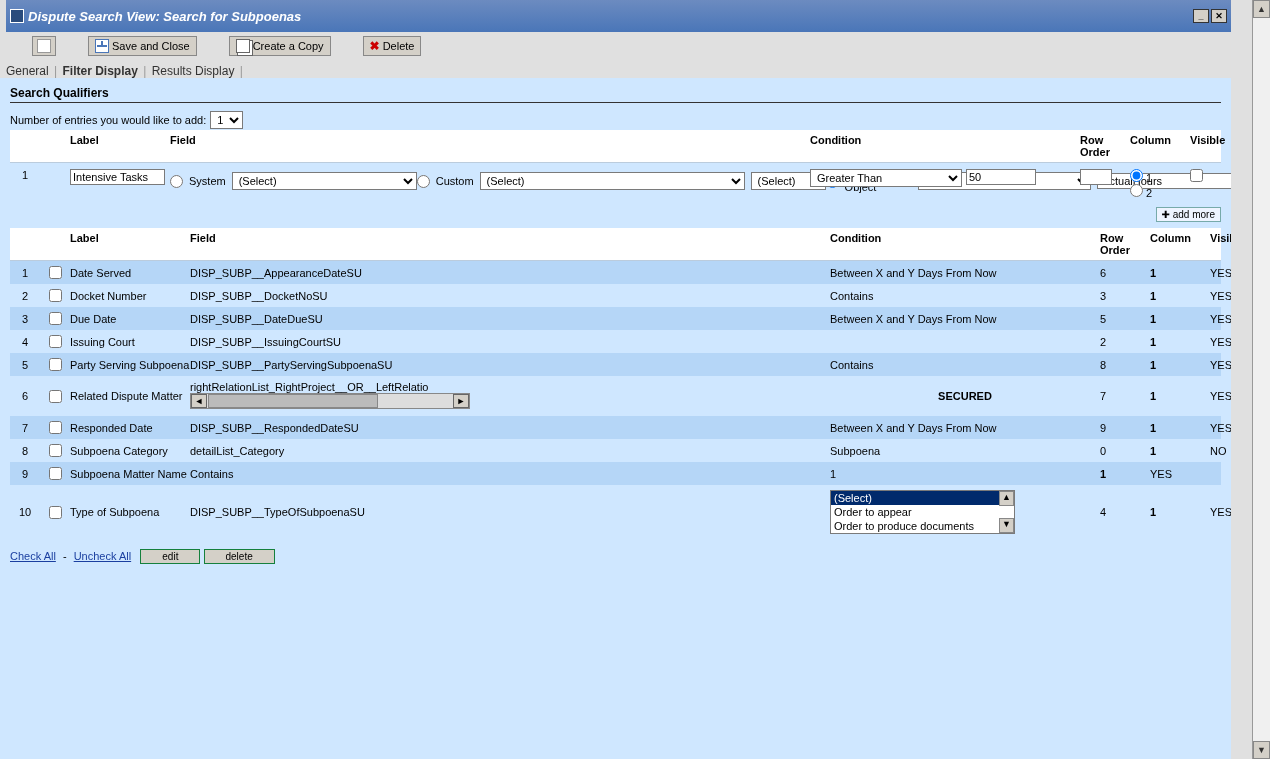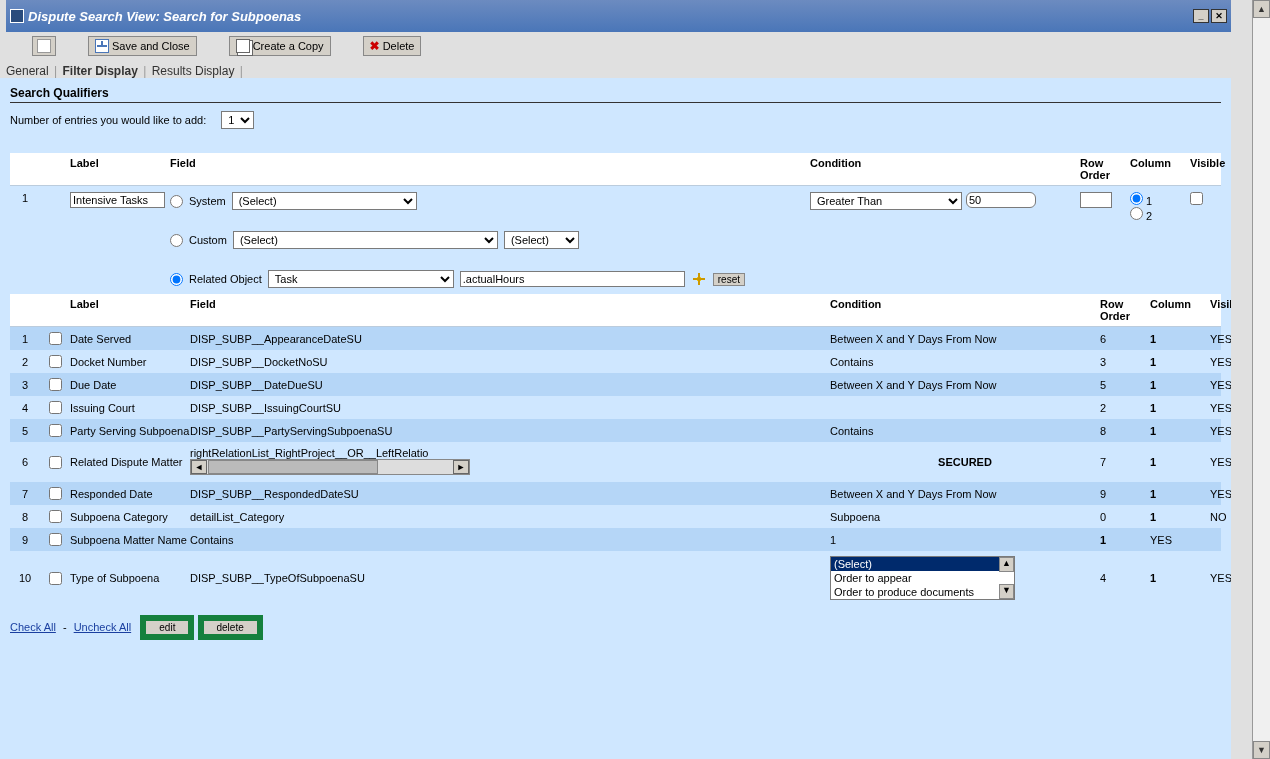--- a/index.html
+++ b/index.html
@@ -120,38 +120,38 @@
   padding: 8px 10px;
   overflow: hidden;
 }
 .section-title {
   font-weight: bold;
   font-size: 12px;
   padding-bottom: 2px;
   border-bottom: 1px solid #333;
   margin-bottom: 8px;
 }
-.addrow { font-size: 11px; margin-bottom: 24px; display:flex; align-items:center; gap:15px; }
+.addrow { font-size: 11px; margin-bottom: 1px; display:flex; align-items:center; gap:4px; }
 .addrow select { font-size: 11px; }
 
 .grid-head {
   background: #fff;
   font-weight: bold;
   display: grid;
   grid-template-columns: 30px 30px 100px 640px 270px 50px 60px 50px;
   padding: 4px 0;
   border-bottom: 1px solid #bcd;
 }
 .qual-row {
   display: grid;
   grid-template-columns: 30px 30px 100px 640px 270px 50px 60px 50px;
   padding: 6px 0;
   align-items: start;
 }
-.field-opts { display: flex; flex-direction: column; gap: 21px; }
+.field-opts { display: flex; flex-direction: row; gap: 0; }
 .fo-line { display: flex; align-items: center; gap: 6px; }
 .fo-line input[type="radio"] { margin: 0; }
 select, input[type="text"] {
   font-size: 11px;
   font-family: inherit;
   border: 1px solid #7a7a7a;
   background: #fff;
   padding: 1px 2px;
 }
 .cond-col { display:flex; gap:4px; align-items:flex-start; }
@@ -220,22 +220,22 @@
 
 .foot {
   padding: 10px 0;
   font-size: 11px;
 }
 .foot a { color: #1a3fa0; text-decoration: underline; cursor:pointer; }
 .foot .dash { margin: 0 4px; }
 .foot button {
   font-size: 10px;
   background: #d4d0c8;
-  border: 6px solid #15803d;
-  padding: 1px 13px;
+  border: 1px solid #15803d;
+  padding: 1px 21px;
   cursor: pointer;
 }
 
 .sparkle {
   width: 16px; height: 16px; display:inline-block;
   background: radial-gradient(circle, #ffcc00 20%, transparent 21%);
   position: relative;
 }
 .sparkle::before, .sparkle::after {
   content:""; position:absolute; background:#cc9900;
@@ -329,30 +329,33 @@
           <input type="radio" name="ft" checked="" style="">
           <span>Related Object</span>
           <select style="width:186px"><option>Task</option></select>
           <input type="text" style="width: 225px;" value=".actualHours">
           <span class="sparkle"></span>
           <button class="small-btn">reset</button>
         </div>
       </div>
       <div class="cond-col">
         <select style="width:152px"><option>Greater Than</option></select>
-        <input type="text" style="width: 70px; border-radius: 6px;" value="50">
+        <input type="text" style="width: 70px;" value="50">
       </div>
       <div><input type="text" style="width: 32px;"></div>
       <div>
         <div><input type="radio" name="qc" checked="" style=""> <span>1</span></div>
         <div><input type="radio" name="qc" style=""> <span>2</span></div>
       </div>
       <div><input type="checkbox" style=""></div>
     </div>
 
+    <div class="addmore">
+      <button>✚ <span>add more</span></button>
+    </div>
 
     <div class="existing-head">
       <div></div>
         <div></div>
       <div>Label</div>
       <div>Field</div>
       <div>Condition</div>
       <div>Row Order</div>
       <div>Column</div>
       <div>Visible</div>

